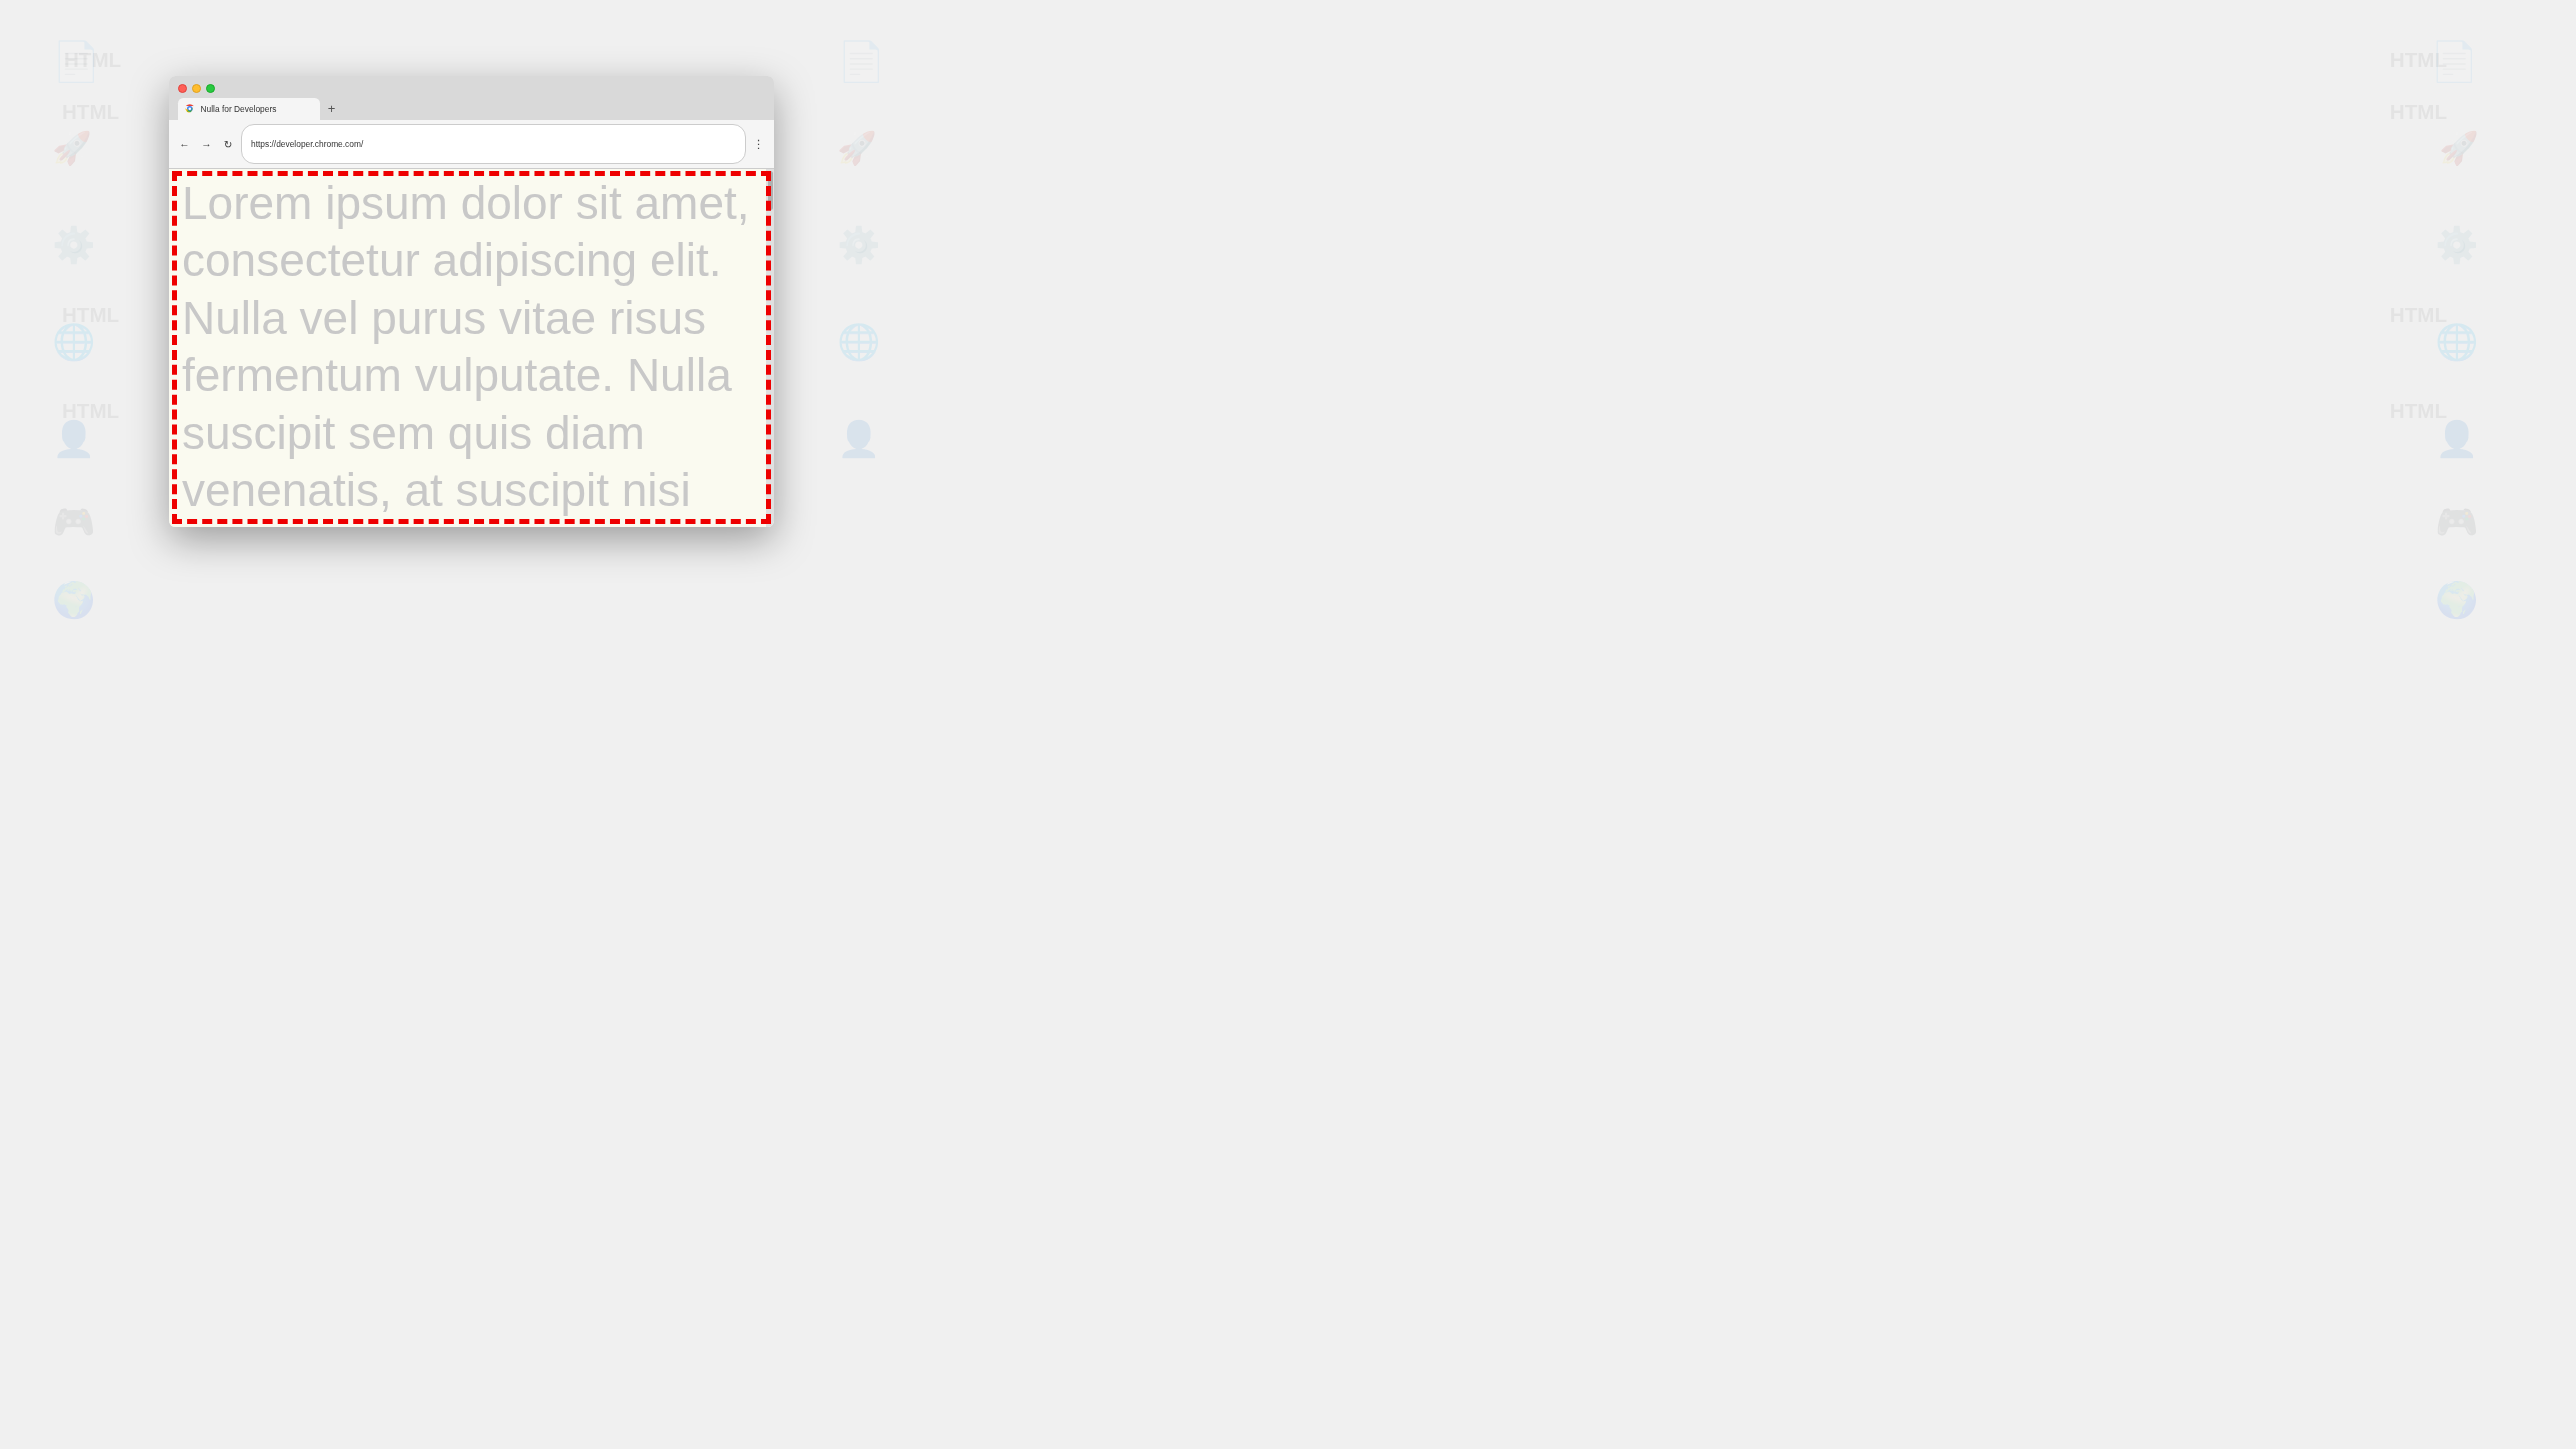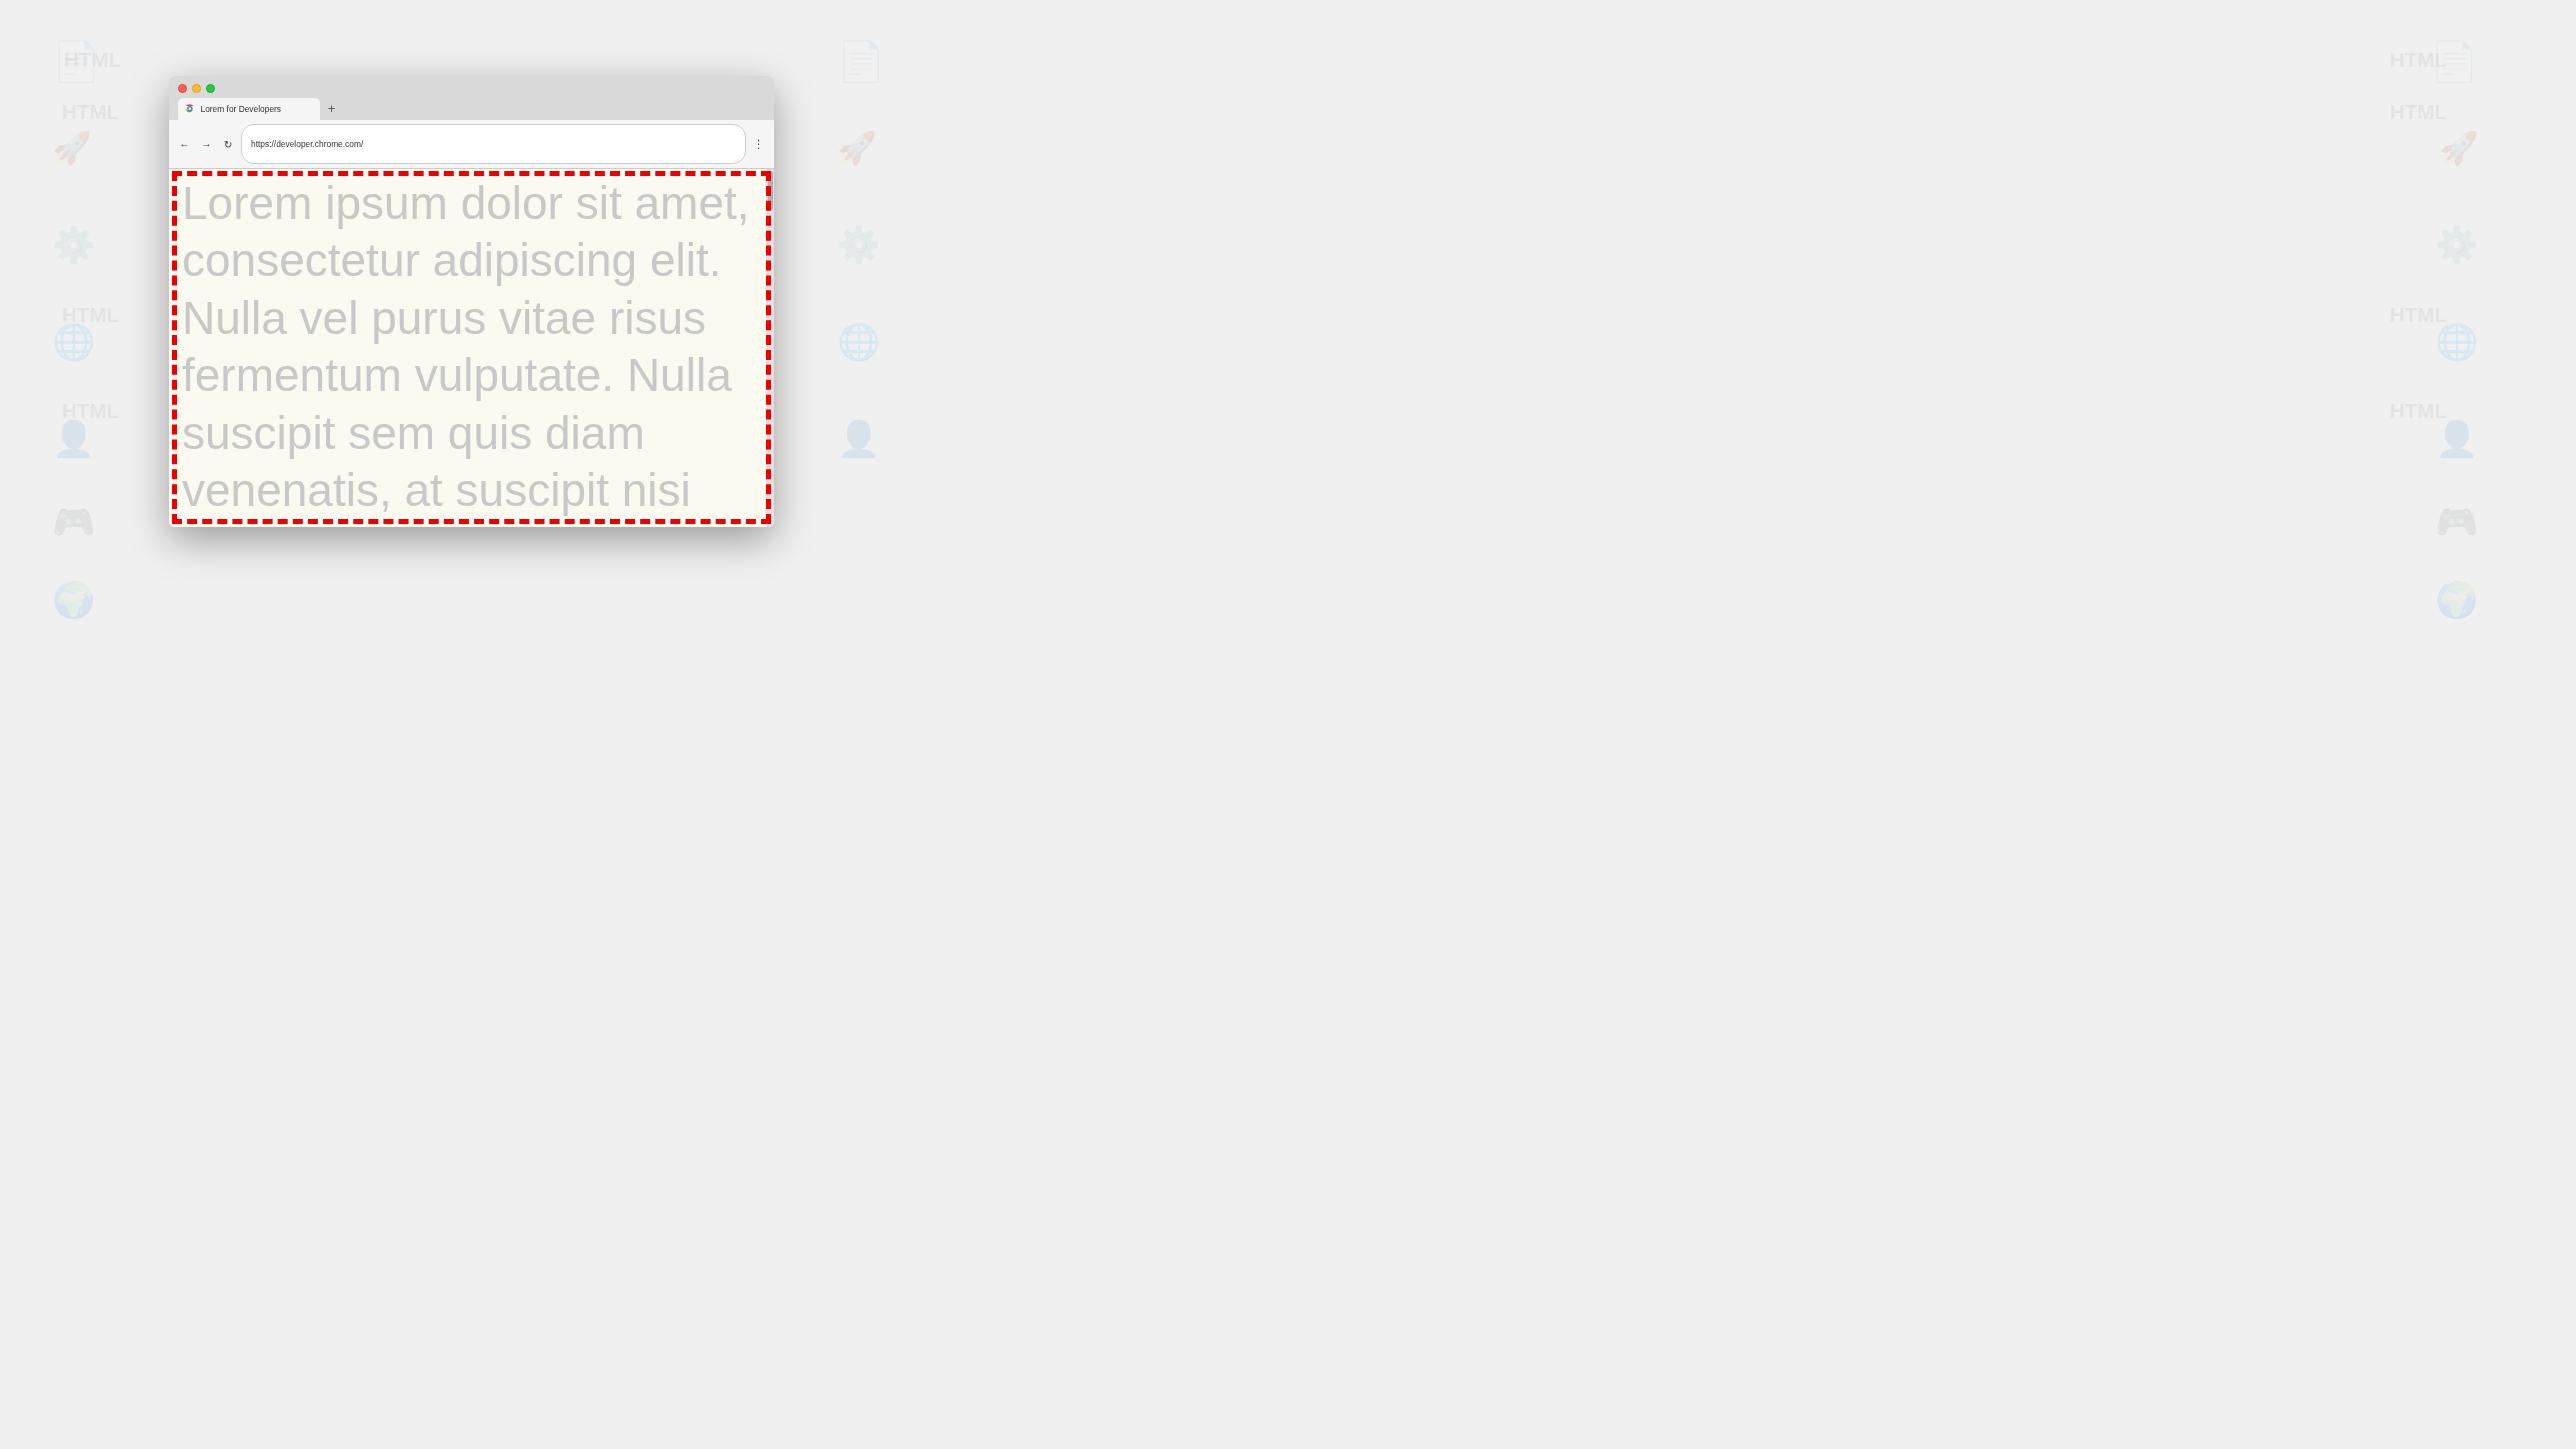--- a/index.html
+++ b/index.html
@@ -272,21 +272,21 @@
       <div class="tab">
 
         <svg class="chrome-logo tab-favicon" viewBox="0 0 18 18" xmlns="http://www.w3.org/2000/svg">
           <circle cx="9" cy="9" r="4.5" fill="#4285F4"></circle>
           <path d="M9 4.5 h6.2 A9 9 0 0 0 2.8 4.5 Z" fill="#EA4335"></path>
           <path d="M15.2 4.5 L12 9.9 A4.5 4.5 0 0 1 4.5 13.5 L1.4 8.1 A9 9 0 0 0 15.2 4.5 Z" fill="#FBBC05"></path>
           <path d="M4.5 13.5 L7.7 8.1 A4.5 4.5 0 0 1 13.5 9 L10.3 14.4 A9 9 0 0 0 4.5 13.5 Z" fill="#34A853"></path>
           <circle cx="9" cy="9" r="3.2" fill="#4285F4"></circle>
           <circle cx="9" cy="9" r="2" fill="white"></circle>
         </svg>
-        <span class="tab-title">Lorem for Developers</span>
+        <span class="tab-title">Nulla for Developers</span>
       </div>
       <div class="new-tab-btn">+</div>
     </div>
   </div>
 
   <div class="nav-bar">
     <div class="nav-btn">←</div>
     <div class="nav-btn">→</div>
     <div class="nav-btn">↻</div>
     <div class="address-bar">

